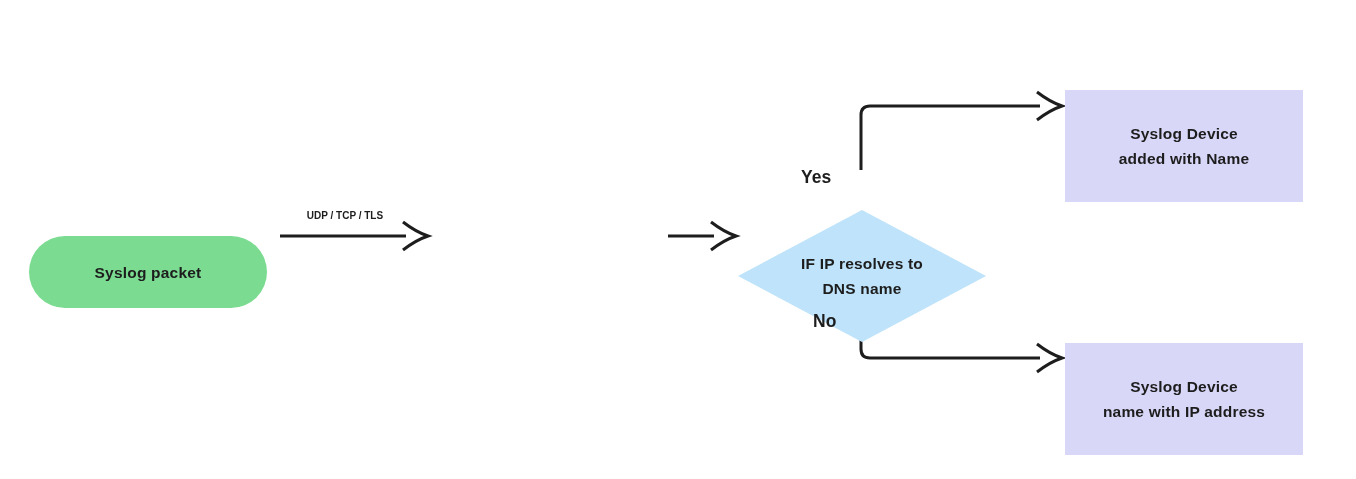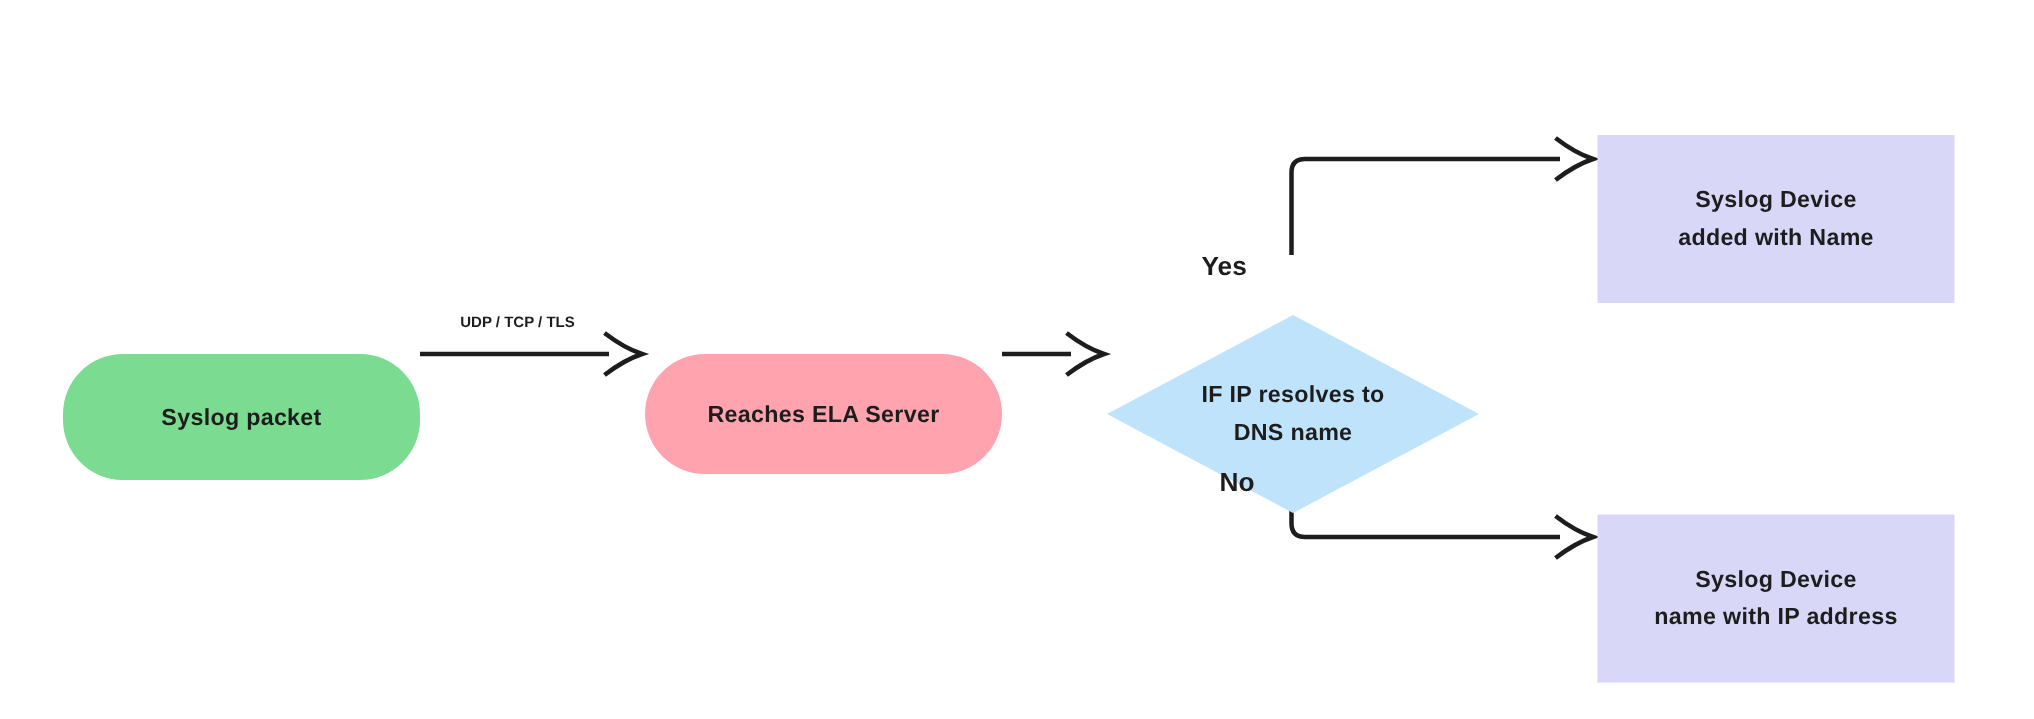--- a/index.html
+++ b/index.html
@@ -40,21 +40,21 @@
     color: var(--text, #1d1d1d);
     font-size: 15.5px;
     line-height: 25px;
     letter-spacing: 0.2px;
     margin-top: 40px;
   }
   .pill {
     border-radius: 40px;
   }
   #node-syslog-packet {
-    left: 42px; top: 196px; width: 238px; height: 84px;
+    left: 29px; top: 196px; width: 238px; height: 72px;
     background: var(--node_green, #7bdb91);
   }
   #node-reaches-ela-server {
     left: 430px; top: 196px; width: 238px; height: 80px;
     background: var(--node_pink, #ffa3ae);
   }
   #node-decision {
     left: 738px; top: 170px; width: 248px; height: 132px;
     background: var(--node_blue, #bee3fa);
     clip-path: polygon(50% 0, 100% 50%, 50% 100%, 0 50%);
@@ -113,23 +113,20 @@
     <g>
       <path class="connector" d="M 861 302 V 349 Q 861 358 870 358 H 1040"></path>
       <path class="connector" d="M 1037 344 Q 1050 354 1062 358 Q 1050 362 1037 372"></path>
     </g>
   </svg>
 
   <div class="node pill" id="node-syslog-packet">
     <span>Syslog packet</span>
   </div>
 
-  <div class="node pill" id="node-reaches-ela-server">
-    <span>Reaches ELA Server</span>
-  </div>
 
   <div class="node" id="node-decision">
     <span>
       <span>IF IP resolves to</span><br>
       <span>DNS name</span>
     </span>
   </div>
 
   <div class="node" id="node-added-with-name">
     <span>

